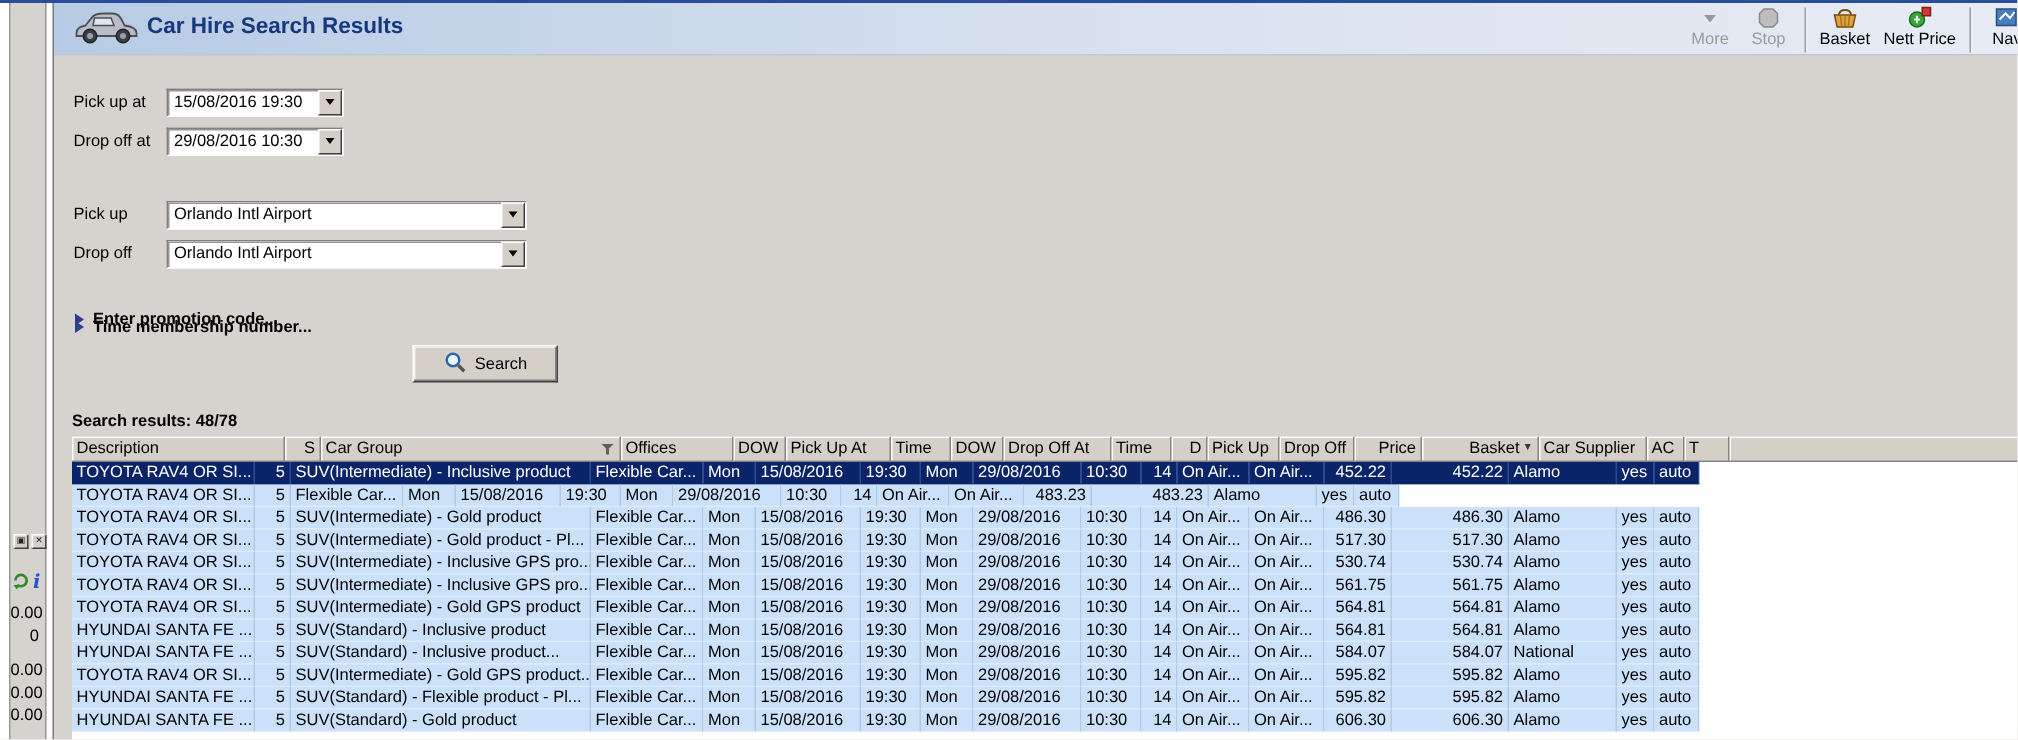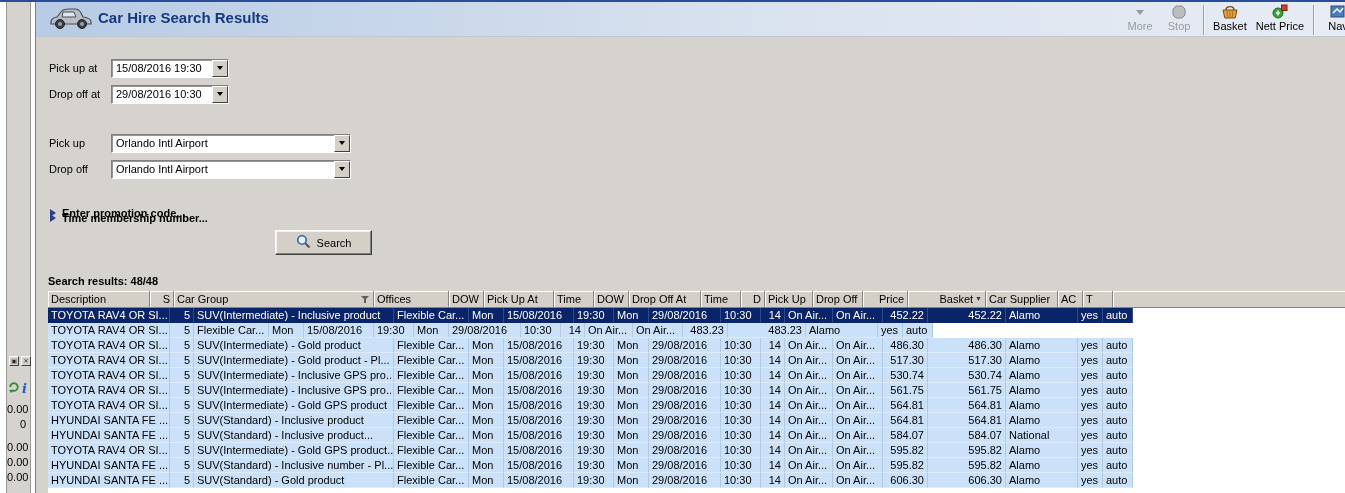--- a/index.html
+++ b/index.html
@@ -239,25 +239,25 @@
     <div class="btn-search">
       <span>
         <svg width="15" height="15" viewBox="0 0 15 15">
           <circle cx="6" cy="6" r="4.2" fill="#eaf2fb" stroke="#2f66a8" stroke-width="1.6"></circle>
           <line x1="9.5" y1="9.5" x2="13.5" y2="13.5" stroke="#555" stroke-width="2.2"></line>
         </svg>
       </span>
       <span>Search</span>
     </div>
 
-    <div class="results-summary">Search results: 48/48</div>
+    <div class="results-summary">Search results: 48/78</div>
 
     <div class="grid">
       <div class="thead">
-          <div class="th" style="width: 102px;">
+          <div class="th" style="width: 142px;">
             <span>Description</span>
           </div>
           <div class="th right" style="width: 24px;">
             <span>S</span>
           </div>
           <div class="th" style="width: 200px;">
             <span>Car Group</span>
             <span class="funnel"></span>
           </div>
           <div class="th" style="width: 75px;">
@@ -514,21 +514,21 @@
             <div class="td right" style="width: 45px;">595.82</div>
             <div class="td right" style="width: 78px;">595.82</div>
             <div class="td" style="width: 72px;">Alamo</div>
             <div class="td" style="width: 25px;">yes</div>
             <div class="td" style="width: 30px;">auto</div>
             <div class="td-fill"></div>
           </div>
           <div class="tr">
             <div class="td" style="width: 122px;">HYUNDAI SANTA FE ...</div>
             <div class="td right" style="width: 24px;">5</div>
-            <div class="td" style="width: 200px;">SUV(Standard) - Inclusive number - Pl...</div>
+            <div class="td" style="width: 200px;">SUV(Standard) - Flexible product - Pl...</div>
             <div class="td" style="width: 75px;">Flexible Car...</div>
             <div class="td" style="width: 35px;">Mon</div>
             <div class="td" style="width: 70px;">15/08/2016</div>
             <div class="td" style="width: 40px;">19:30</div>
             <div class="td" style="width: 35px;">Mon</div>
             <div class="td" style="width: 72px;">29/08/2016</div>
             <div class="td" style="width: 40px;">10:30</div>
             <div class="td right" style="width: 24px;">14</div>
             <div class="td" style="width: 48px;">On Air...</div>
             <div class="td" style="width: 50px;">On Air...</div>

